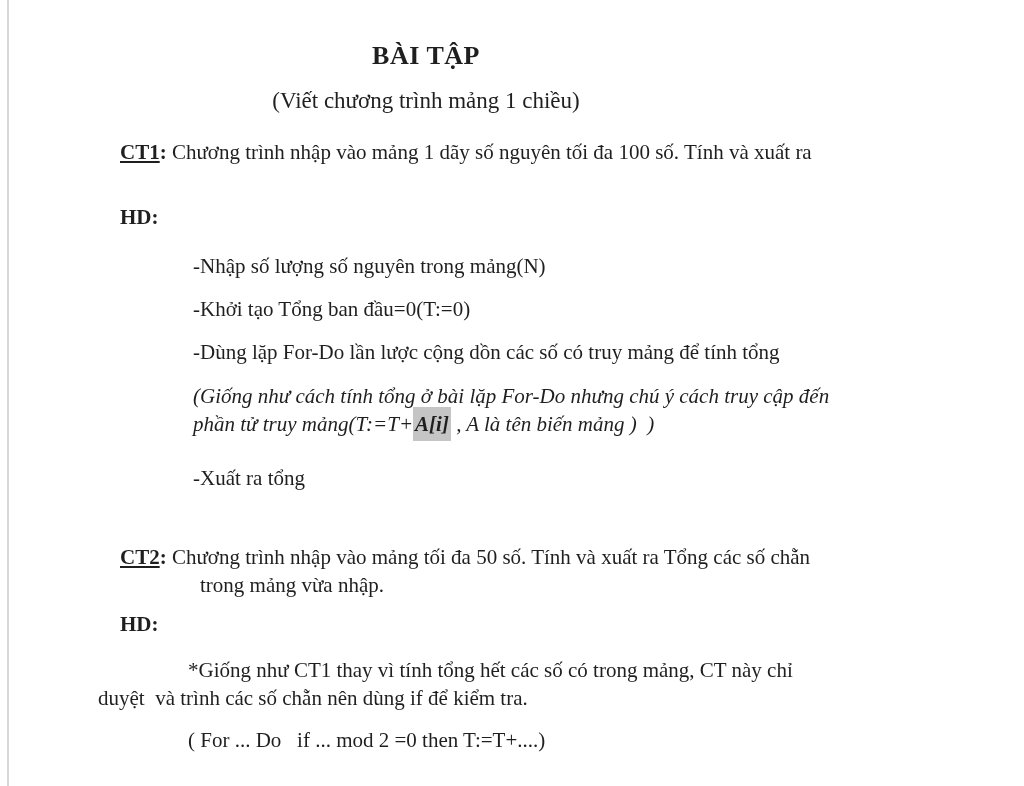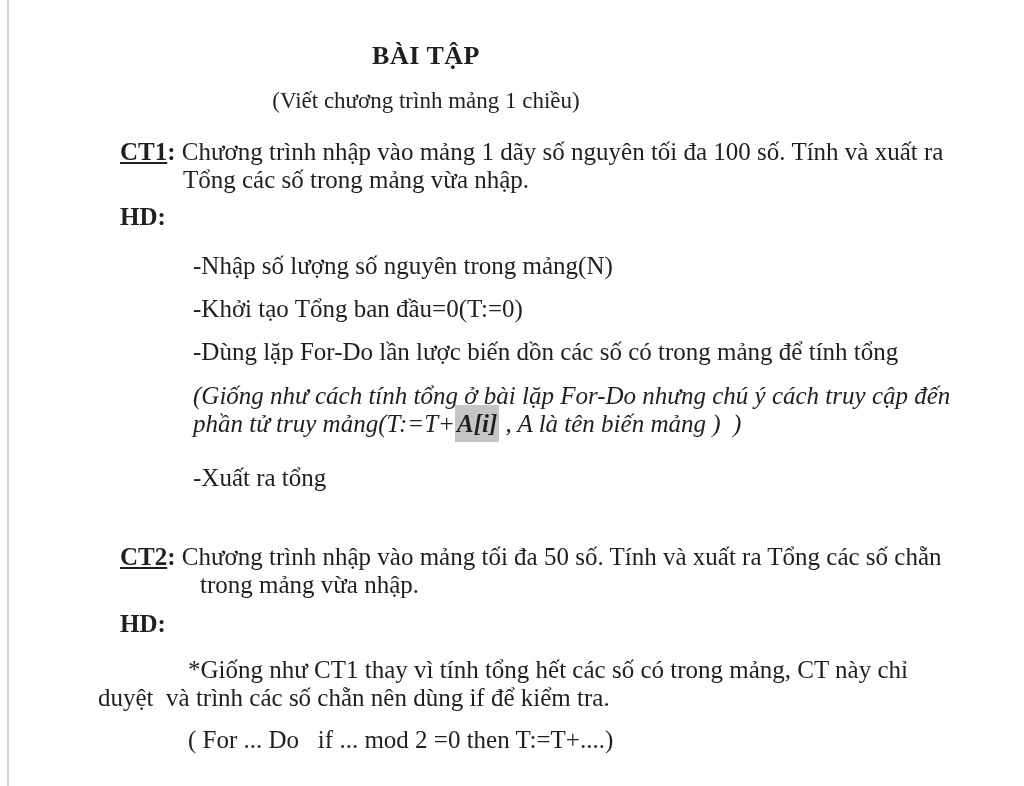--- a/index.html
+++ b/index.html
@@ -24,21 +24,21 @@
     position:absolute;left:0;top:40px;width:100%;
     text-align:center;font-size:26px;font-weight:bold;line-height:32px;
     letter-spacing:0.5px;
   }
   .subtitle{
     position:absolute;left:0;top:86px;width:100%;
     text-align:center;font-size:23px;font-weight:normal;line-height:30px;
   }
   .line{
     position:absolute;
-    font-size:25px;line-height:28px;
+    font-size:21px;line-height:28px;
     white-space:pre;
   }
   .bold{font-weight:bold;}
   .ct-label{font-weight:bold;text-decoration:underline;}
   .italic{font-style:italic;}
   .hl{
     background:var(--highlight-bg);
     font-weight:bold;font-style:italic;
     padding:5px 2px;
   }
@@ -46,27 +46,26 @@
 </head>
 <body>
 
 <div class="page">
   <div class="edge-line"></div>
 
   <h1 class="title">BÀI TẬP</h1>
   <h2 class="subtitle">(Viết chương trình mảng 1 chiều)</h2>
 
   <div class="line" style="left:120px;top:138px;"><span class="ct-label">CT1</span><span class="bold">: </span><span>Chương trình nhập vào mảng 1 dãy số nguyên tối đa 100 số. Tính và xuất ra</span></div>
-  <div class="line" style="left:183px;top:166px;">Tổng các số trong mảng vừa nhập.</div>
 
   <div class="line bold" style="left:120px;top:203px;">HD:</div>
 
   <div class="line" style="left:193px;top:252px;">-Nhập số lượng số nguyên trong mảng(N)</div>
   <div class="line" style="left:193px;top:295px;">-Khởi tạo Tổng ban đầu=0(T:=0)</div>
-  <div class="line" style="left:193px;top:338px;">-Dùng lặp For-Do lần lược biến dồn các số có trong mảng để tính tổng</div>
+  <div class="line" style="left:193px;top:338px;">-Dùng lặp For-Do lần lược cộng dồn các số có truy mảng để tính tổng</div>
 
   <div class="line italic" style="left:193px;top:382px;">(Giống như cách tính tổng ở bài lặp For-Do nhưng chú ý cách truy cập đến</div>
   <div class="line italic" style="left:193px;top:410px;"><span>phần tử truy mảng(T:=T+</span><span class="hl">A[i]</span><span> , A là tên biến mảng )  )</span></div>
 
   <div class="line" style="left:193px;top:464px;">-Xuất ra tổng</div>
 
   <div class="line" style="left:120px;top:543px;"><span class="ct-label">CT2</span><span class="bold">: </span><span>Chương trình nhập vào mảng tối đa 50 số. Tính và xuất ra Tổng các số chẵn</span></div>
   <div class="line" style="left:200px;top:571px;">trong mảng vừa nhập.</div>
 
   <div class="line bold" style="left:120px;top:610px;">HD:</div>

